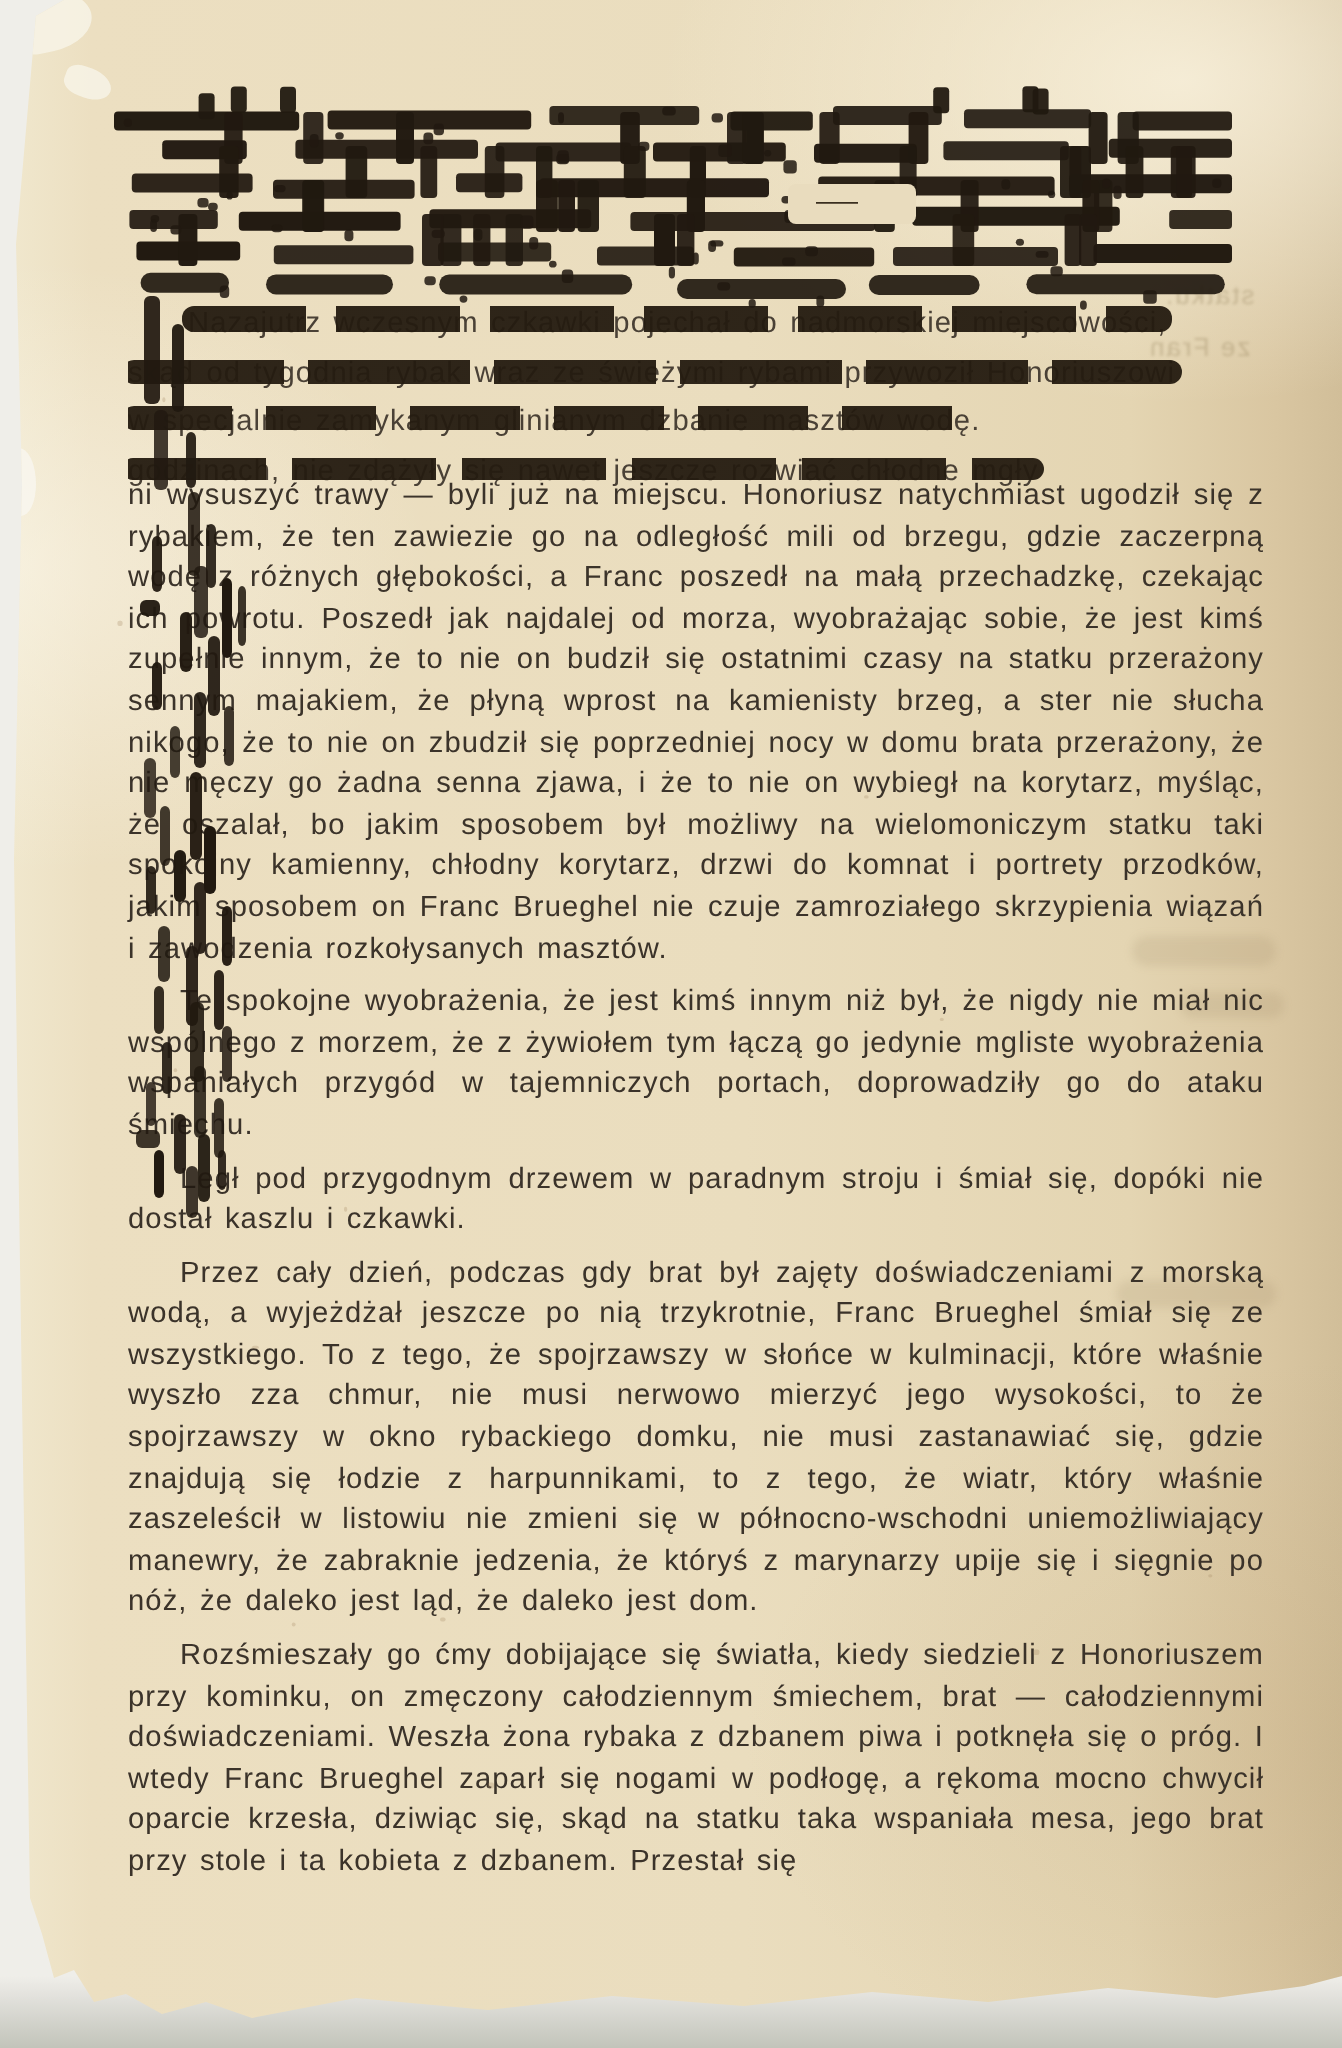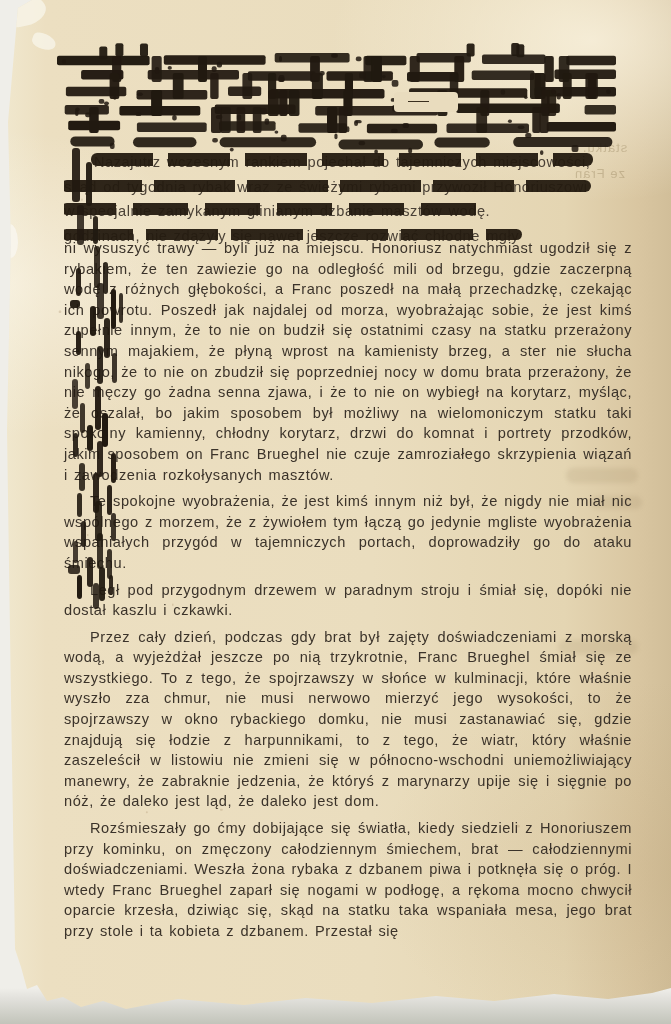--- a/index.html
+++ b/index.html
@@ -90,21 +90,21 @@
     <div class="damage d2"></div>
     <div class="damage d3"></div>
 
     <div class="ghost g1">statku.</div>
     <div class="ghost g2">ze Fran</div>
     <div class="smudge s1"></div>
     <div class="smudge s2"></div>
     <div class="smudge s3"></div>
 
     <div class="struck-lines">
-      <div class="struck-line l1 ind"><span>Nazajutrz wczesnym rankiem pojechał do tajemniczych miejscowości,</span></div>
+      <div class="struck-line l1 ind"><span>Nazajutrz wczesnym czkawki pojechał do nadmorskiej miejscowości,</span></div>
       <div class="struck-line l2"><span>skąd od tygodnia rybak wraz ze świeżymi rybami przywoził Honoriuszowi</span></div>
       <div class="struck-line l3"><span>w specjalnie zamykanym glinianym dzbanie masztów wodę.</span></div>
       <div class="struck-line l4"><span>godzinach, nie zdążyły się nawet jeszcze rozwiać chłodne mgły</span></div>
     </div>
 
     <div class="bodytext">
       <p>ni wysuszyć trawy — byli już na miejscu. Honoriusz natychmiast ugodził się z rybakiem, że ten zawiezie go na odległość mili od brzegu, gdzie zaczerpną wodę z różnych głębokości, a Franc poszedł na małą przechadzkę, czekając ich powrotu. Poszedł jak najdalej od morza, wyobrażając sobie, że jest kimś zupełnie innym, że to nie on budził się ostatnimi czasy na statku przerażony sennym majakiem, że płyną wprost na kamienisty brzeg, a ster nie słucha nikogo, że to nie on zbudził się poprzedniej nocy w domu brata przerażony, że nie męczy go żadna senna zjawa, i że to nie on wybiegł na korytarz, myśląc, że oszalał, bo jakim sposobem był możliwy na wielomoniczym statku taki spokojny kamienny, chłodny korytarz, drzwi do komnat i portrety przodków, jakim sposobem on Franc Brueghel nie czuje zamroziałego skrzypienia wiązań i zawodzenia rozkołysanych masztów.</p>
       <p class="indent">Te spokojne wyobrażenia, że jest kimś innym niż był, że nigdy nie miał nic wspólnego z morzem, że z żywiołem tym łączą go jedynie mgliste wyobrażenia wspaniałych przygód w tajemniczych portach, doprowadziły go do ataku śmiechu.</p>
       <p class="indent">Legł pod przygodnym drzewem w paradnym stroju i śmiał się, dopóki nie dostał kaszlu i czkawki.</p>
       <p class="indent">Przez cały dzień, podczas gdy brat był zajęty doświadczeniami z morską wodą, a wyjeżdżał jeszcze po nią trzykrotnie, Franc Brueghel śmiał się ze wszystkiego. To z tego, że spojrzawszy w słońce w kulminacji, które właśnie wyszło zza chmur, nie musi nerwowo mierzyć jego wysokości, to że spojrzawszy w okno rybackiego domku, nie musi zastanawiać się, gdzie znajdują się łodzie z harpunnikami, to z tego, że wiatr, który właśnie zaszeleścił w listowiu nie zmieni się w północno-wschodni uniemożliwiający manewry, że zabraknie jedzenia, że któryś z marynarzy upije się i sięgnie po nóż, że daleko jest ląd, że daleko jest dom.</p>

